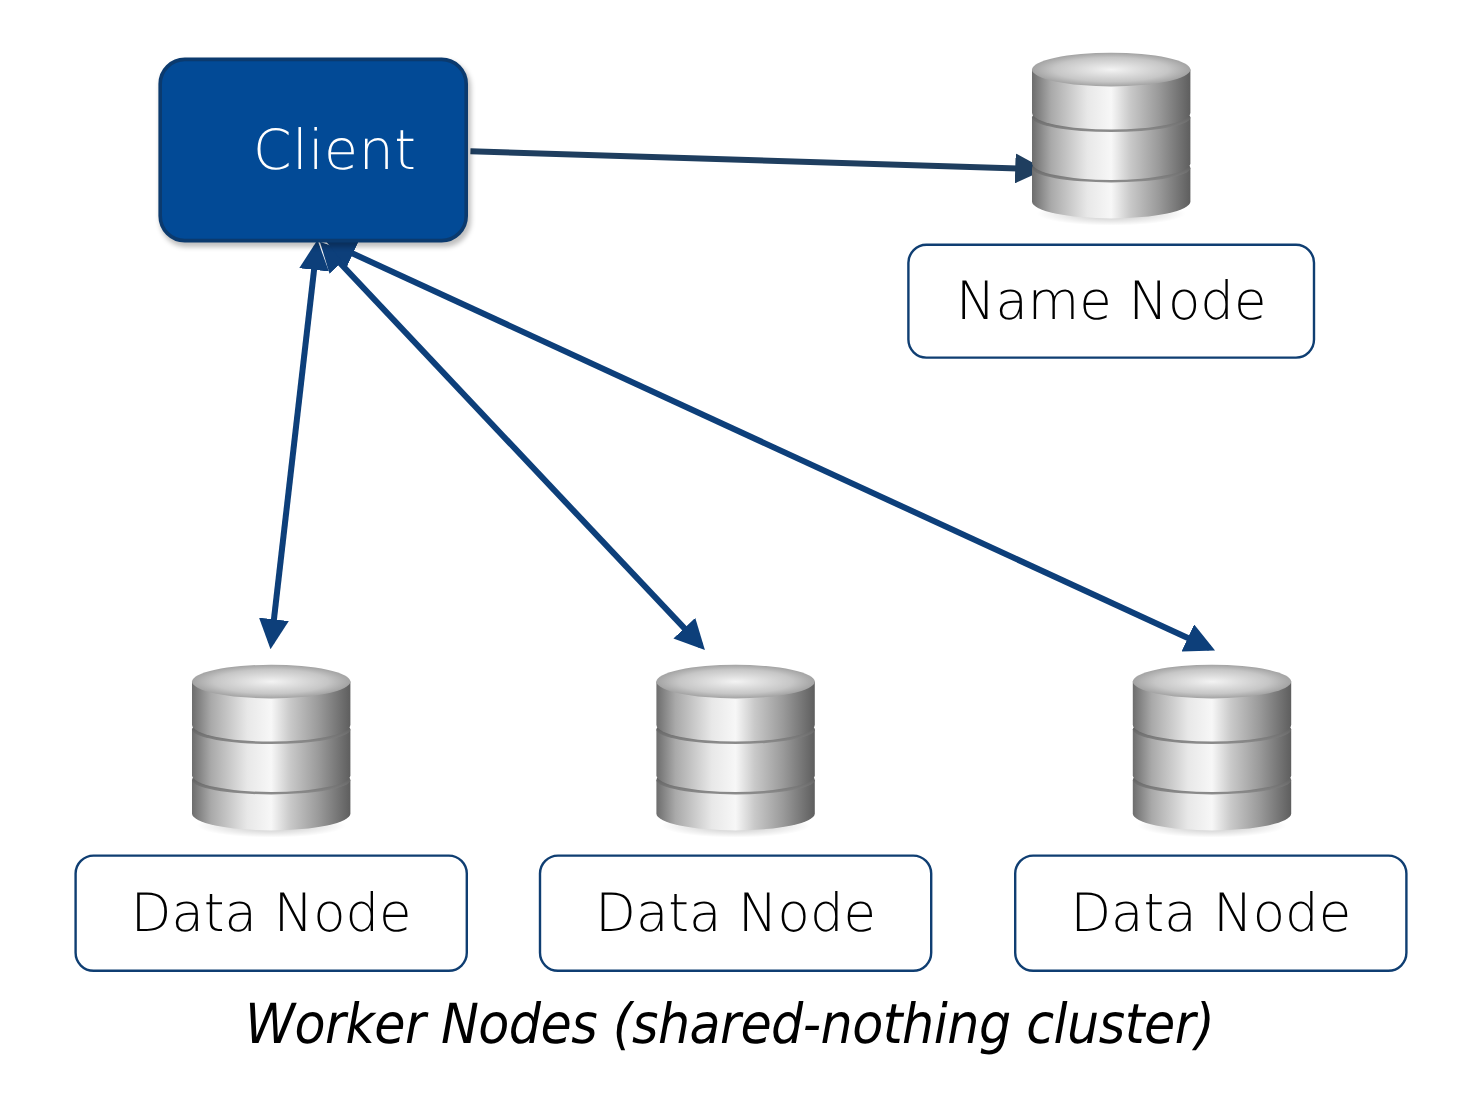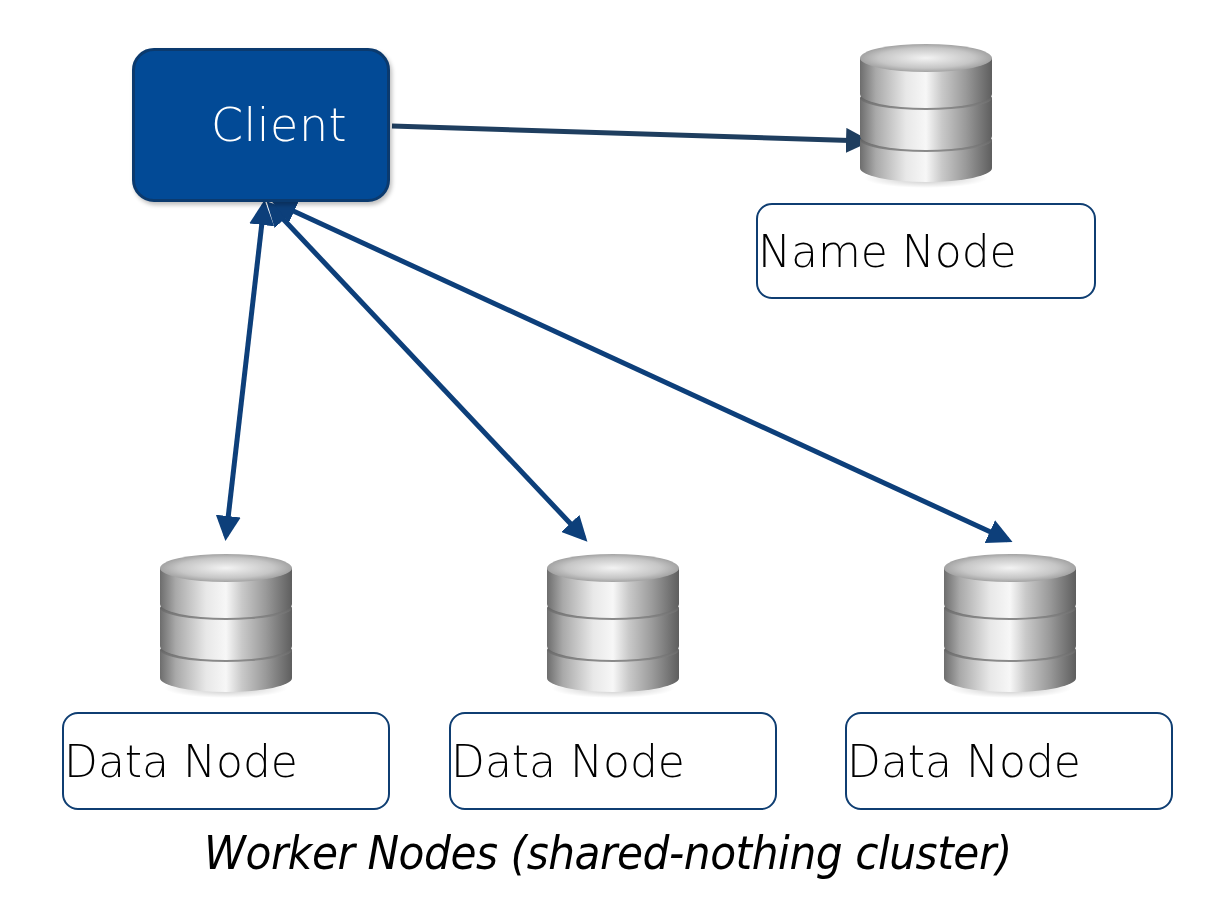--- a/index.html
+++ b/index.html
@@ -10,21 +10,21 @@
       position: absolute; left: 132px; top: 48px; width: 258px; height: 154px;
       background: #024a96; border: 3px solid #0b3a6e; border-radius: 22px;
       box-sizing: border-box; display: flex; align-items: center; justify-content: center;
       color: #ffffff; font-size: 46px; font-weight: 300; letter-spacing: 0.5px;
       box-shadow: 2px 3px 4px rgba(0,0,0,0.25);
       padding-left: 36px;
     }
     .label-box {
       position: absolute; background: #ffffff; border: 2.5px solid #0f3e72;
       border-radius: 16px; box-sizing: border-box; display: flex;
-      align-items: center; color: #000000;
+      align-items: center; justify-content: center; color: #000000;
       font-size: 44px; font-weight: 300;
     }
     .caption {
       position: absolute; left: 0; top: 826px; width: 1216px; text-align: center;
       font-size: 46px; font-style: italic; font-weight: 300; color: #000000;
       letter-spacing: -0.5px; transform: scaleX(0.92);
     }
   </style>
 </head>
 <body>

